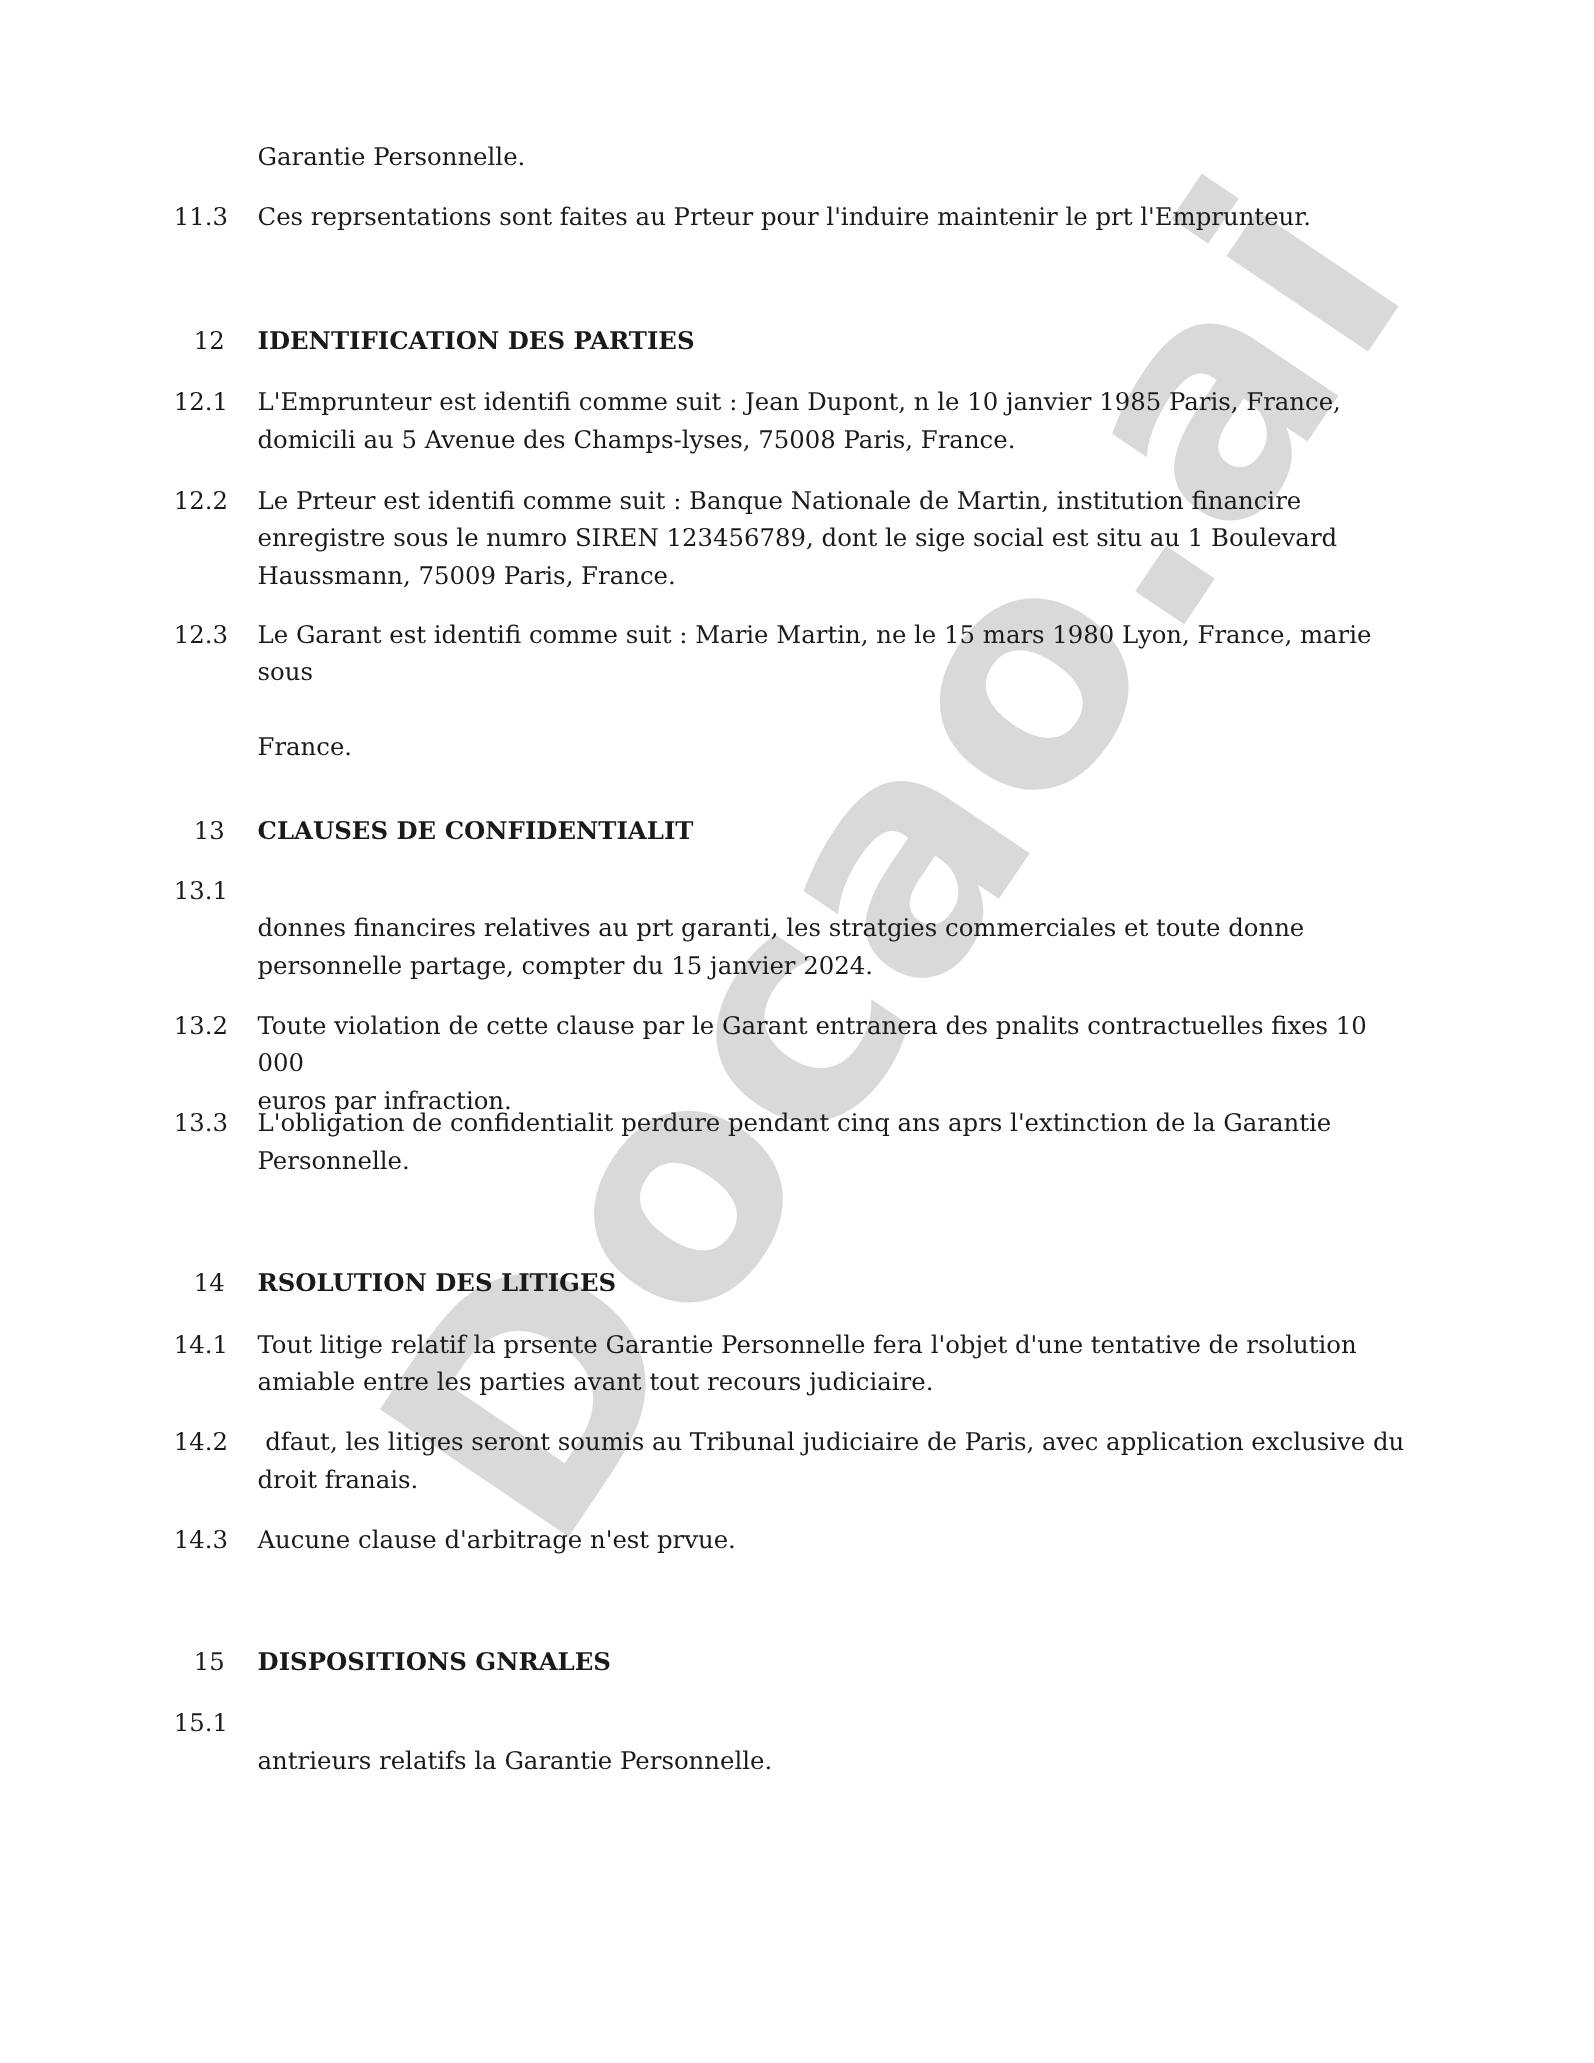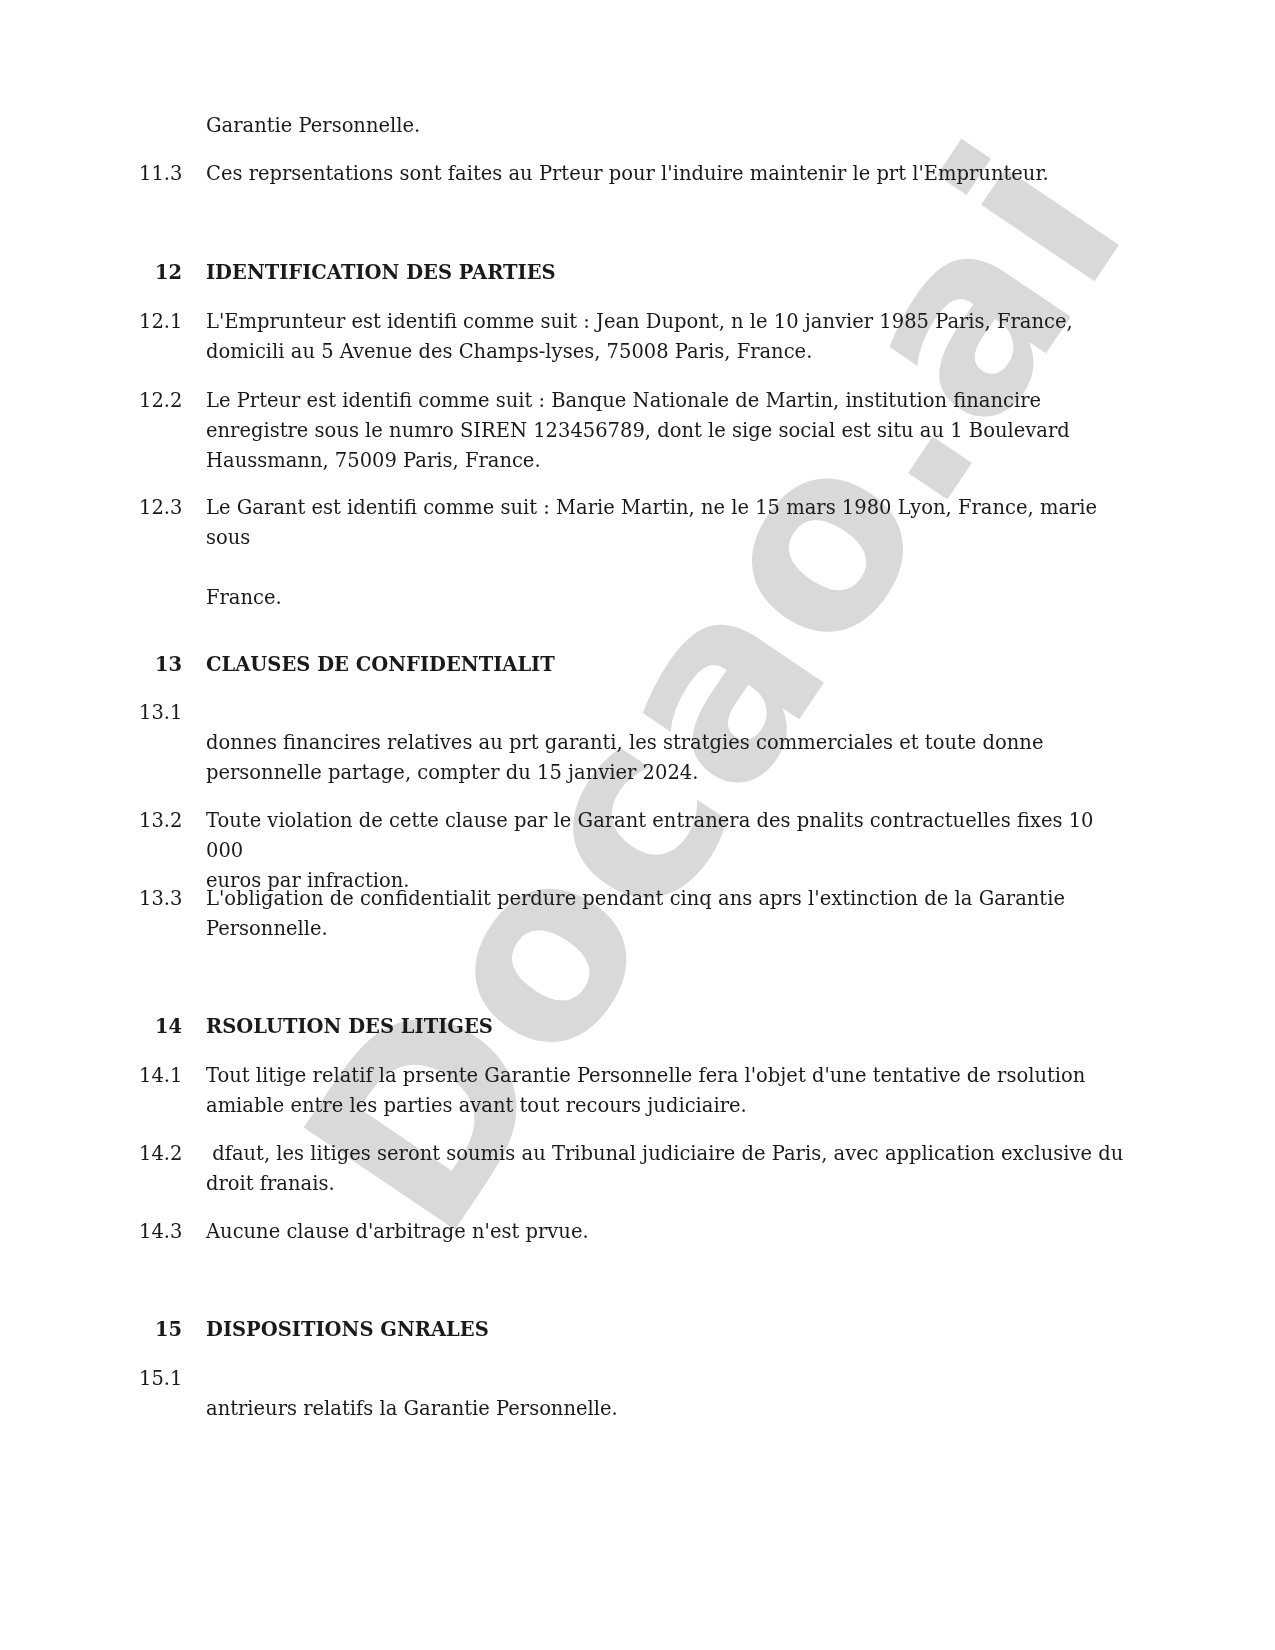--- a/index.html
+++ b/index.html
@@ -12,21 +12,21 @@
       position: absolute; left: 150px; top: 640px;
       font-family: "DejaVu Sans", sans-serif; font-weight: bold;
       font-size: 250px; color: #d9d9d9; letter-spacing: 2px;
       transform: rotate(-56deg); transform-origin: center center;
       white-space: nowrap; z-index: 0; user-select: none;
       width: 1000px; text-align: center;
     }
     .content { position: absolute; left: 0; top: 0; width: 1275px; z-index: 1; }
     .row { position: absolute; left: 0; width: 1275px; font-size: 19.5px; line-height: 30px; }
     .num { position: absolute; left: 139px; width: 52px; }
-    .heading .num { left: 155px; font-weight: bold; }
+    .heading .num { left: 155px; font-weight: normal; }
     .txt { position: absolute; left: 206px; width: 930px; }
     .heading .txt { font-weight: bold; }
     b { font-weight: normal; }
   </style>
 </head>
 <body>
 
 <div class="page">
 
   <div class="watermark">Docao.ai</div>

